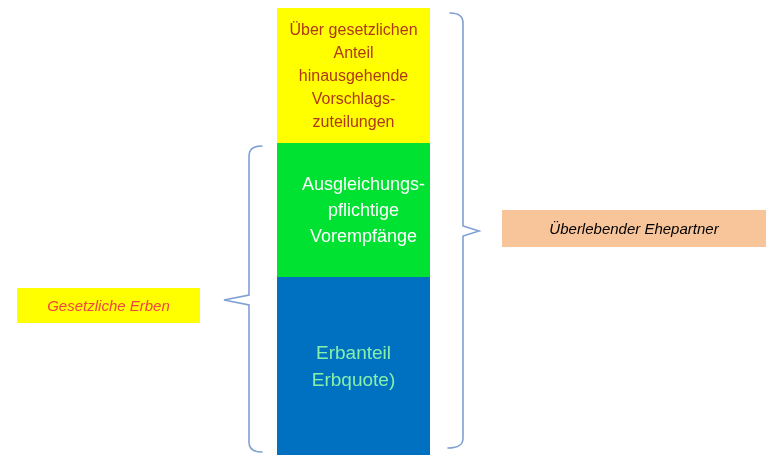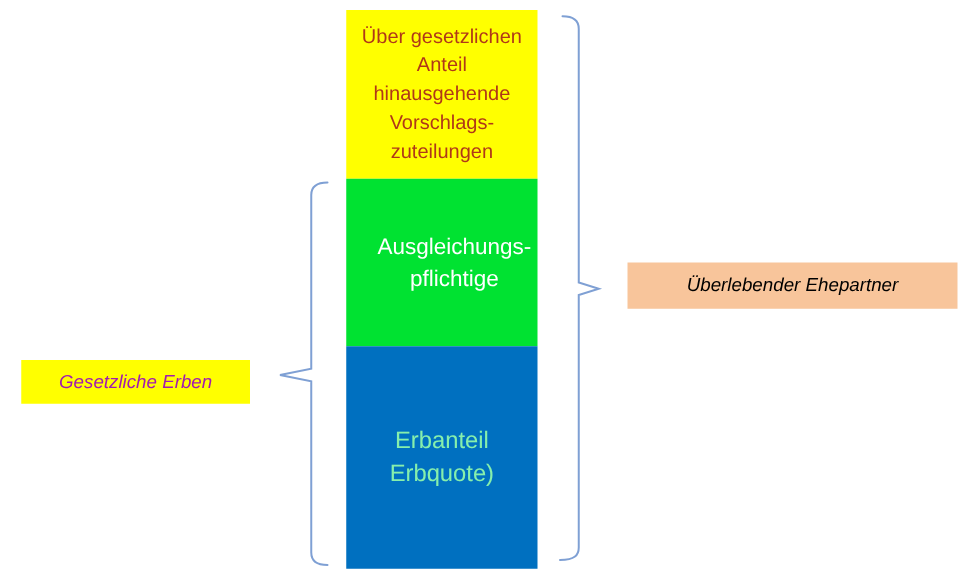--- a/index.html
+++ b/index.html
@@ -94,30 +94,31 @@
       <div class="line">Über gesetzlichen</div>
       <div class="line">Anteil</div>
       <div class="line">hinausgehende</div>
       <div class="line">Vorschlags-</div>
       <div class="line">zuteilungen</div>
     </div>
 
     <div class="segment seg-mid" style="background-color: rgb(0, 226, 49); color: rgb(255, 255, 255); padding-left: 20px;">
       <div class="line">Ausgleichungs-</div>
       <div class="line">pflichtige</div>
+      <div class="line">Vorempfänge</div>
     </div>
 
     <div class="segment seg-bot" style="background-color: rgb(0, 112, 192); color: #86efac;">
       <div class="line">Erbanteil</div>
       <div class="line">Erbquote)</div>
     </div>
 
   </div>
 
-  <div class="side-label label-left" style="background-color: rgb(255, 255, 0); color: #a21caf; text-align: center;">Gesetzliche Erben</div>
+  <div class="side-label label-left" style="background-color: rgb(255, 255, 0); color: #ef4444; text-align: center;">Gesetzliche Erben</div>
 
   <div class="side-label label-right" style="background-color: rgb(248, 197, 155); color: rgb(0, 0, 0);">Überlebender Ehepartner</div>
 
   <svg class="brace-layer" viewBox="0 0 773 462" xmlns="http://www.w3.org/2000/svg">
     <path d="M262,146 C252,146 249,150 249,156 L249,295 L224,300 L249,305 L249,442 C249,448 252,452 262,452" style="stroke: rgb(127, 160, 212);"></path>
     <path d="M450,13 C460,13 463,17 463,23 L463,226 L479,231 L463,236 L463,438 C463,444 460,448 448,448" style="stroke: rgb(127, 160, 212);"></path>
   </svg>
 
 </div>
 

